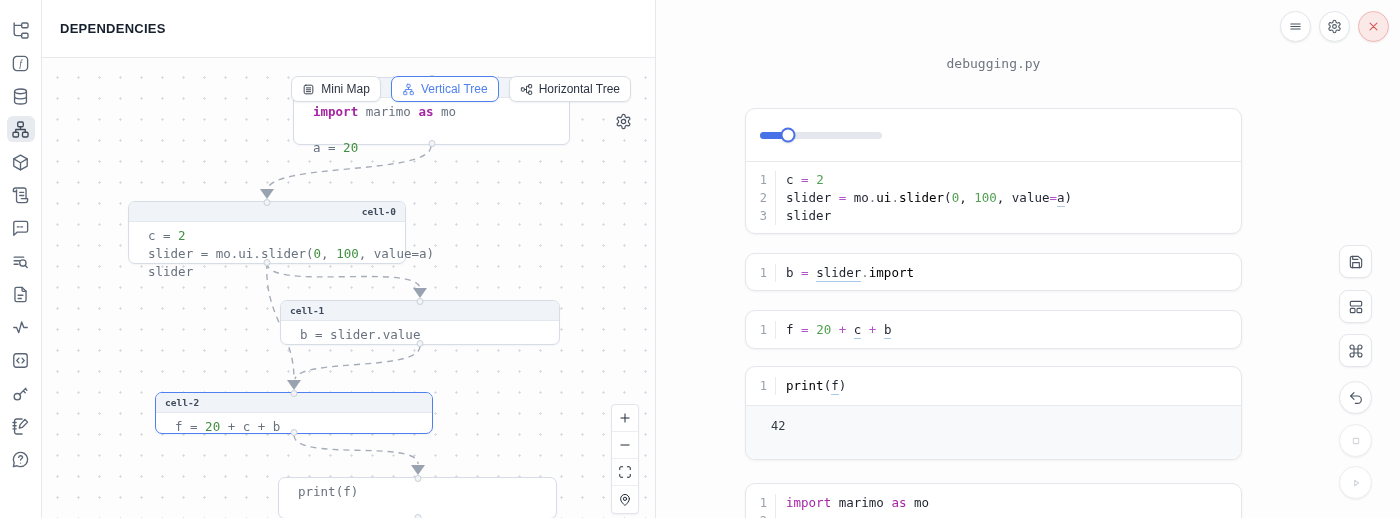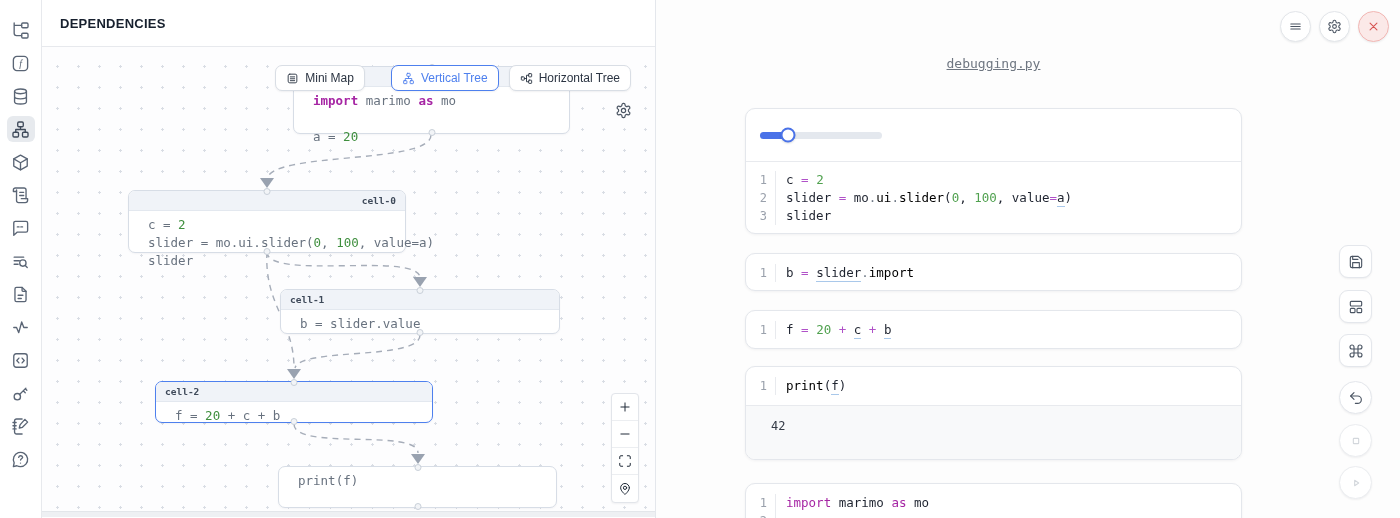--- a/index.html
+++ b/index.html
@@ -11,21 +11,21 @@
     border-right:1px solid #e7e9ed; display:flex; flex-direction:column; align-items:center;
     padding-top:17px; gap:7px; }
   .ab-item { width:28px; height:26px; border-radius:6px; display:flex; align-items:center;
     justify-content:center; color:#5a6575; cursor:pointer; background:transparent; border:none; }
   .ab-item.active { background:#e7eaee; color:#3f4a5a; }
   .ab-item svg { width:19px; height:19px; }
 
   
   .dep-panel { position:absolute; left:42px; top:0; width:614px; height:518px; background:#fff;
     border-right:1px solid #e4e7ec; }
-  .dep-header { height:47px; border-bottom:1px solid #e7e9ed; display:flex; align-items:center;
+  .dep-header { height:58px; border-bottom:1px solid #e7e9ed; display:flex; align-items:center;
     justify-content:space-between; padding:0 18px; }
   .dep-title { font-size:13px; font-weight:700; color:#17202e; letter-spacing:.02em; }
   .icon-btn { background:none; border:none; color:#3c4552; cursor:pointer; display:flex;
     align-items:center; justify-content:center; }
   .dep-canvas { position:relative; height:464px; overflow:hidden; background-color:#fdfdfe;
     background-image:radial-gradient(circle, #d9dde4 1px, transparent 1.3px);
     background-size:21px 21px; background-position:5px 9px; }
   .dep-bottom { height:6px; background:#eef0f3; border-top:1px solid #e3e6ea; }
 
   .edges { position:absolute; left:0; top:0; pointer-events:none; }
@@ -43,42 +43,42 @@
     line-height:11px; }
   .gnode-body .code-row { min-height:11px; white-space:pre; }
   .gnode .tok-p { color:#68727f; } .gnode .tok-k { color:#a626a4; font-weight:700; }
   .gnode .tok-n { color:#3f8f3e; }
 
   .view-modes { position:absolute; top:18px; right:24px; display:flex; gap:10px; }
   .vm-btn { height:26px; display:flex; align-items:center; gap:6px; padding:0 10px;
     background:#fff; border:1px solid #d9dee5; border-radius:7px; font-size:12px; color:#2b3442;
     font-family:"Liberation Sans", sans-serif; box-shadow:0 1px 2px rgba(16,24,40,.06); cursor:pointer; }
   .vm-btn svg { width:13px; height:13px; }
-  .vm-btn.active { color:#4e80ee; border-color:#4e80ee;margin-left:16px; }
+  .vm-btn.active { color:#4e80ee; border-color:#4e80ee; }
   .graph-gear { position:absolute; top:56px; right:23px; width:17px; height:17px; color:#4b5563; }
   .graph-gear svg { width:17px; height:17px; }
 
   .zoom-controls { position:absolute; right:16px; top:346px; width:28px; background:#fff;
     border:1px solid #e2e5ea; border-radius:4px; box-shadow:0 1px 2px rgba(16,24,40,.05);
     display:flex; flex-direction:column; }
   .zc-btn { height:27px; border:none; background:none; border-bottom:1px solid #eceef1;
     display:flex; align-items:center; justify-content:center; color:#1f2937; cursor:pointer; }
   .zc-btn:last-child { border-bottom:none; }
   .zc-btn svg { width:14px; height:14px; }
 
   
   .notebook { position:absolute; left:656px; top:0; width:744px; height:518px; background:#fdfdfd; }
   .window-controls { position:absolute; top:11px; right:11px; display:flex; gap:8px; }
   .wc-btn { width:31px; height:31px; border-radius:50%; background:#fff; border:1px solid #e3e6ea;
     box-shadow:0 1px 2px rgba(16,24,40,.07); display:flex; align-items:center; justify-content:center;
     color:#4b5563; cursor:pointer; }
   .wc-btn svg { width:15px; height:15px; }
   .wc-btn.danger { background:#fbe9e8; border-color:#f2b7b4; color:#d65451; }
   .nb-title { position:absolute; top:56px; left:89px; width:497px; text-align:center;
-    font-family:"DejaVu Sans Mono", monospace; font-size:13px; color:#6e7681;text-decoration:underline; }
+    font-family:"DejaVu Sans Mono", monospace; font-size:13px; color:#6e7681; }
 
   .card { position:absolute; left:89px; width:497px; background:#fff; border:1px solid #e4e7ec;
     border-radius:10px; box-shadow:0 1px 3px rgba(16,24,40,.05); overflow:hidden; }
   .cell-output-top { height:53px; display:flex; align-items:center; padding-left:14px;
     border-bottom:1px solid #e8eaee; }
   .slider-track { position:relative; width:122px; height:7px; background:#e4e8ee; border-radius:4px;
     cursor:pointer; }
   .slider-fill { position:absolute; left:0; top:0; height:7px; background:#4a72e8; border-radius:4px; }
   .slider-thumb { position:absolute; top:50%; width:15px; height:15px; background:#fff;
     border:2px solid #4a72e8; border-radius:50%; transform:translate(-50%,-50%);

